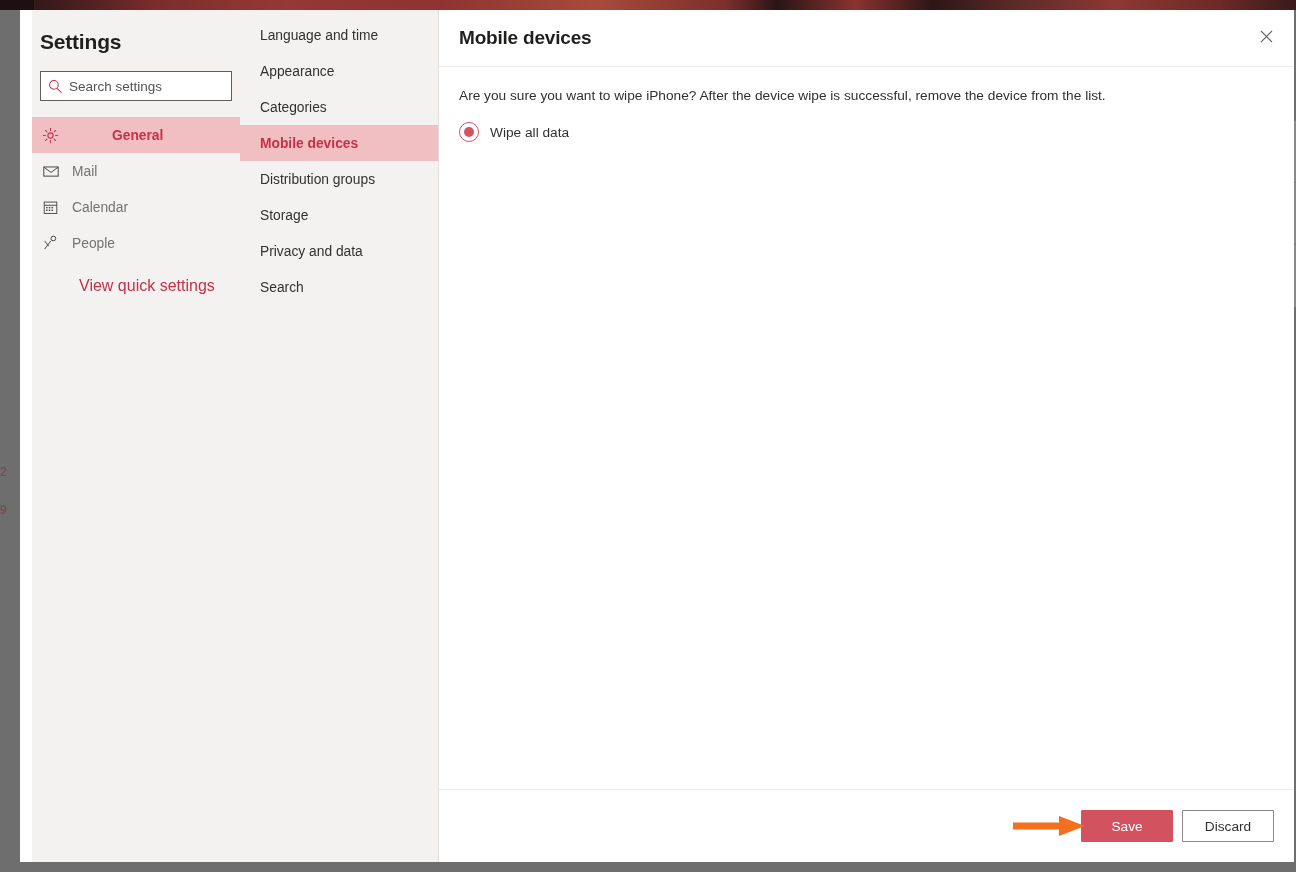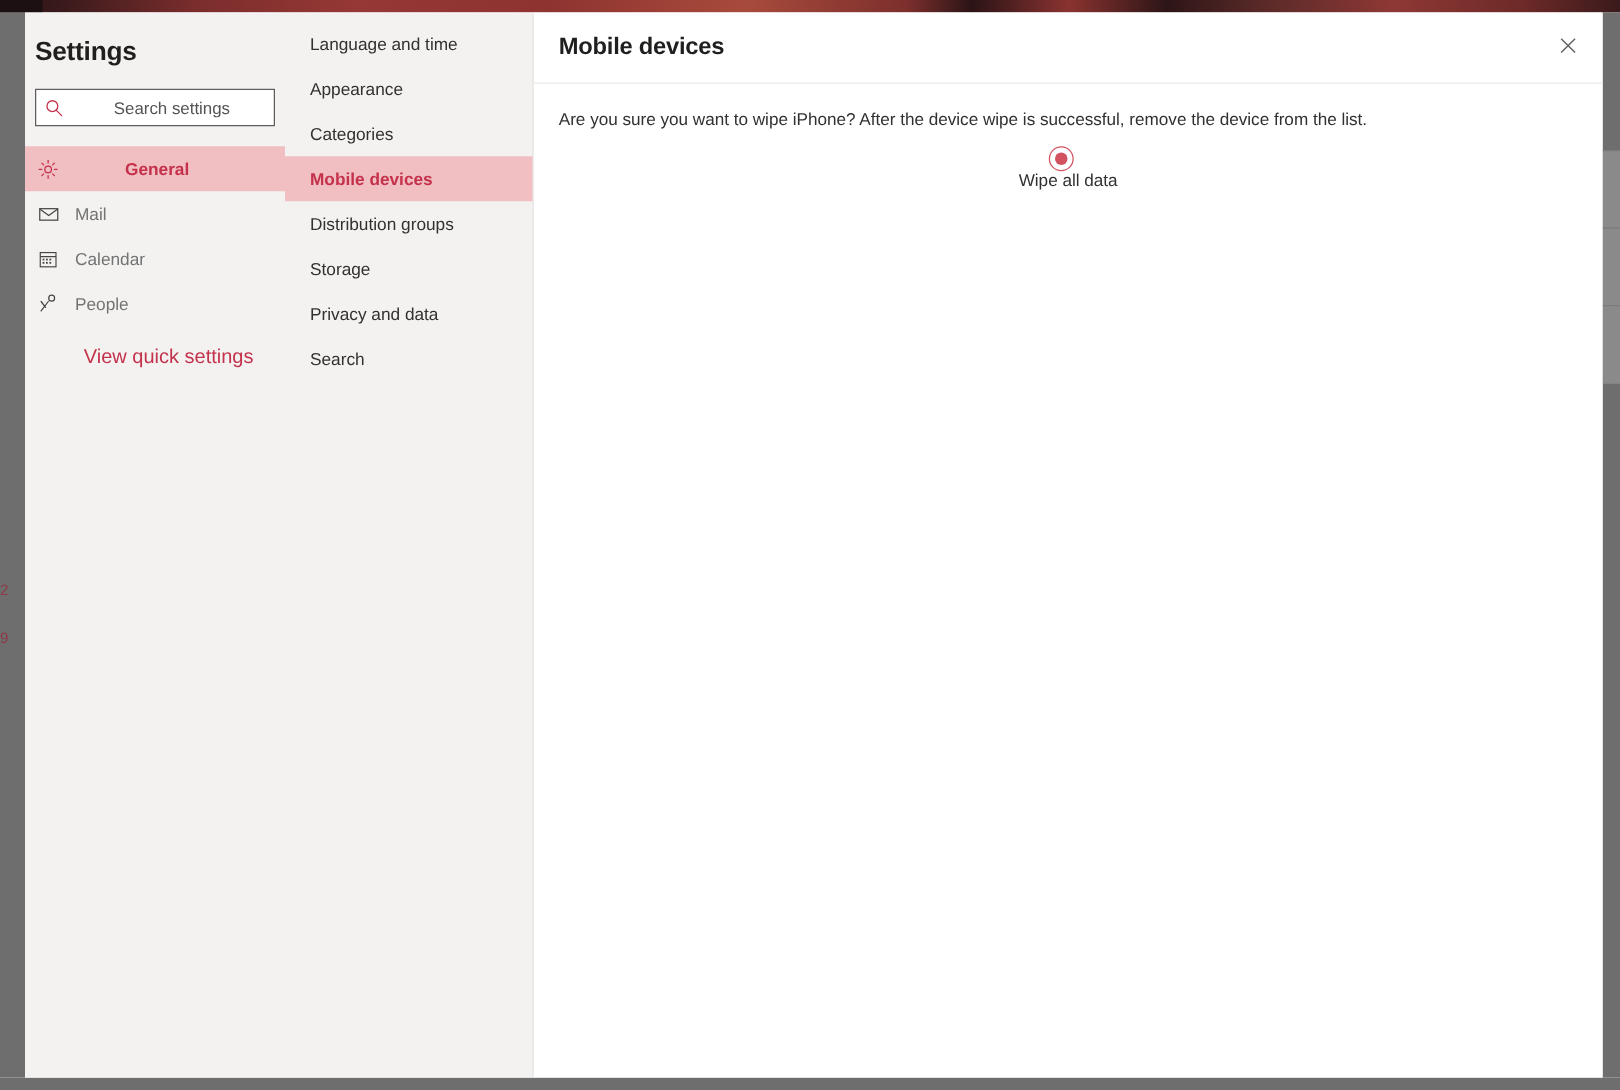--- a/index.html
+++ b/index.html
@@ -53,21 +53,21 @@
   .scrim-seg {
     position: absolute;
     width: 14px;
     background: #8a8a8a;
     border-top: 1px solid #7b7b7b;
   }
 
   
   .dialog {
     position: absolute;
-    left: 20px; top: 10px;
+    left: 32px; top: 10px;
     width: 1262px; height: 852px;
     background: #ffffff;
     display: flex;
     overflow: hidden;
   }
 
   
   .col-primary {
     width: 208px;
     background: #f3f2f1;
@@ -82,21 +82,20 @@
     letter-spacing: -0.2px;
   }
   .search-wrap {
     margin: 17px 8px 0 8px;
     height: 30px;
     background: #ffffff;
     border: 1px solid #605e5c;
     display: flex;
     align-items: center;
     box-sizing: border-box;
-    gap: 34px;
   }
   .search-icon {
     width: 28px;
     display: flex;
     align-items: center;
     justify-content: center;
     flex: 0 0 28px;
   }
   .search-input {
     border: 0;
@@ -208,21 +207,20 @@
     color: #323130;
     line-height: 1.35;
     margin-bottom: 12px;
   }
   .radio-row {
     display: flex;
     align-items: center;
     height: 30px;
     margin-bottom: 4px;
     cursor: pointer;
-    flex-direction: column;
   }
   .radio {
     width: 20px; height: 20px;
     border-radius: 50%;
     border: 1px solid #484644;
     box-sizing: border-box;
     display: flex;
     align-items: center;
     justify-content: center;
     margin-right: 11px;
@@ -406,15 +404,28 @@
       <div class="confirm-text">Are you sure you want to wipe iPhone? After the device wipe is successful, remove the device from the list.</div>
 
       <div class="radio-row">
         <span class="radio checked"></span>
         <span class="radio-label">Wipe all data</span>
       </div>
 
 
     </div>
 
+    <div class="content-foot">
+
+      <span class="arrow-annot">
+        <svg width="76" height="24" viewBox="0 0 76 24" aria-hidden="true">
+          <line x1="2" y1="12" x2="52" y2="12" stroke="#f4701f" stroke-width="7"></line>
+          <polygon points="48,2 74,12 48,22" fill="#f4701f"></polygon>
+        </svg>
+      </span>
+
+      <button class="btn btn-primary">Save</button>
+
+      <button class="btn btn-secondary">Discard</button>
+    </div>
 
   </div>
 </div>
 
 </body></html>

